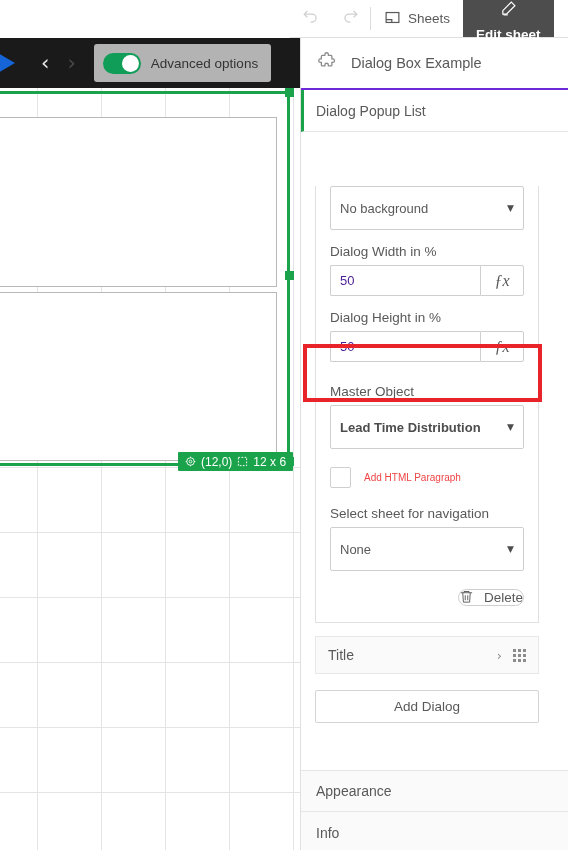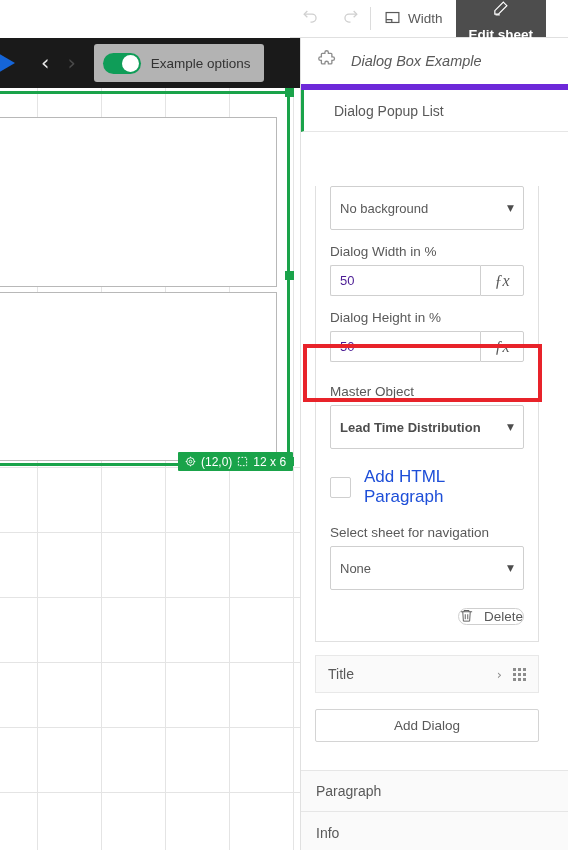--- a/index.html
+++ b/index.html
@@ -81,29 +81,29 @@
   }
   .badge svg { display: block; }
 
   
   .panel {
     position: absolute; top: 38px; left: 300px; width: 268px; height: 812px;
     background: #fff; border-left: 1px solid #e0e0e0;
   }
   .panel-ext-header {
     height: 52px; display: flex; align-items: center; gap: 13px;
-    padding: 0 16px; border-bottom: 6px solid #6d28d9; background: #fff; font-style: italic;
+    padding: 0 16px; border-bottom: 2px solid #6d28d9; background: #fff;
   }
   .panel-ext-title { font-size: 14.5px; color: #595959; }
   .acc-head {
     height: 42px; display: flex; align-items: center;
     padding-left: 15px; font-size: 14px; color: #595959;
     border-bottom: 1px solid #e6e6e6; background: #fafafa;
   }
-  .acc-head.open { background: #fff; border-left: 3px solid #1aa34a; padding-left: 30px; }
+  .acc-head.open { background: #fff; border-left: 3px solid #1aa34a; padding-left: 12px; }
 
   .acc-body {
     position: absolute; top: 148px; left: 0; width: 252px; height: 584px;
     overflow: hidden; background: #fff;
   }
   .group-card {
     margin: 0 14px; border: 1px solid #e0e0e0; border-top: none;
     padding: 8px 14px 16px 14px;
   }
   .fld-label { font-size: 13.5px; color: #595959; margin: 14px 0 6px 0; }
@@ -125,21 +125,21 @@
     width: 44px; height: 31px; border: 1px solid #cfcfcf; border-radius: 0 2px 2px 0;
     display: flex; align-items: center; justify-content: center;
     font-family: "Liberation Serif", serif; font-style: italic;
     font-size: 16px; color: #595959; background: #fff;
   }
   .chk-row { display: flex; align-items: center; gap: 13px; margin-top: 18px; }
   .chkbox {
     width: 21px; height: 21px; border: 1px solid #cfcfcf;
     border-radius: 2px; background: #fff; flex: none;
   }
-  .chk-label { font-size: 17px; color: #1d4ed8; }
+  .chk-label { font-size: 10px; color: #ef4444; }
   .del-row { display: flex; justify-content: flex-end; margin-top: 18px; }
   .del-btn {
     height: 17px; border: 1px solid #cfcfcf; border-radius: 12px; background: #fff;
     display: flex; align-items: center; gap: 10px; padding: 0 0;
     font-size: 13.5px; color: #595959;
   }
   .title-row {
     margin: 13px 14px 0 14px; height: 38px; background: #fafafa;
     border: 1px solid #e8e8e8; display: flex; align-items: center;
     padding: 0 12px; justify-content: space-between;
@@ -192,21 +192,21 @@
       </span>
     </div>
     <div class="tb-sep"></div>
     <div class="tb-tab">
       <span>
         <svg width="17" height="17" viewBox="0 0 24 24" fill="none" stroke="#595959" stroke-width="1.7">
           <rect x="3" y="5" width="18" height="14"></rect>
             <path d="M3 15h8v4"></path>
         </svg>
       </span>
-      <span>Width</span>
+      <span>Sheets</span>
     </div>
     <div class="tb-tab active">
       <span>
         <svg width="17" height="17" viewBox="0 0 24 24" fill="none" stroke="#ffffff" stroke-width="1.7">
           <path d="M16 3l5 5L9 20H4v-5L16 3z"></path>
             <path d="M5 21h6"></path>
         </svg>
       </span>
       <span>Edit sheet</span>
     </div>
@@ -220,21 +220,21 @@
       </svg>
     </div>
     <div class="nav-chevs">
       <span class="chev">‹</span>
       <span class="chev dim">›</span>
     </div>
     <div class="adv-pill">
       <div class="toggle">
         <span class="knob"></span>
       </div>
-      <span class="adv-label">Example options</span>
+      <span class="adv-label">Advanced options</span>
     </div>
   </div>
 
   <div class="canvas">
     <div class="grid-lines">
       <div class="gl-v" style="left:37px"></div>
       <div class="gl-v" style="left:101px"></div>
       <div class="gl-v" style="left:165px"></div>
       <div class="gl-v" style="left:229px"></div>
       <div class="gl-v" style="left:293px"></div>
@@ -355,21 +355,21 @@
         </span>
       </div>
 
       <div class="add-btn">
         <span>Add Dialog</span>
       </div>
     </div>
 
     <div class="panel-bottom">
       <div class="acc-head" style="border-top:1px solid #e6e6e6">
-        <span>Paragraph</span>
+        <span>Appearance</span>
       </div>
       <div class="acc-head">
         <span>Info</span>
       </div>
 
     </div>
 
   </div>
 
   <div class="red-box"></div>

